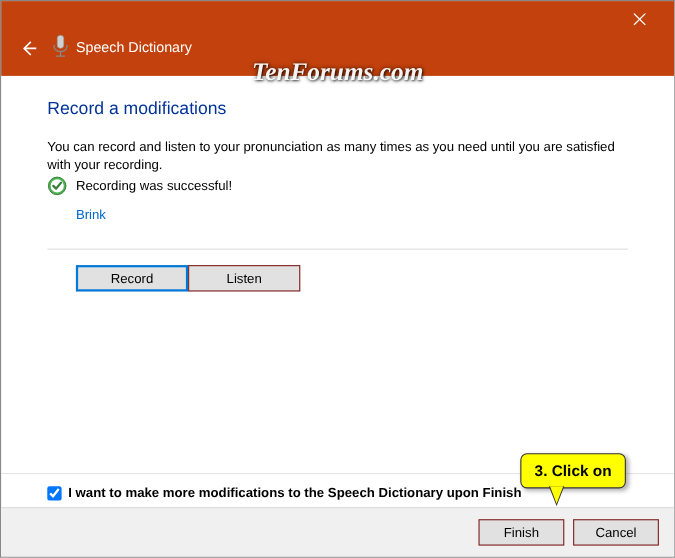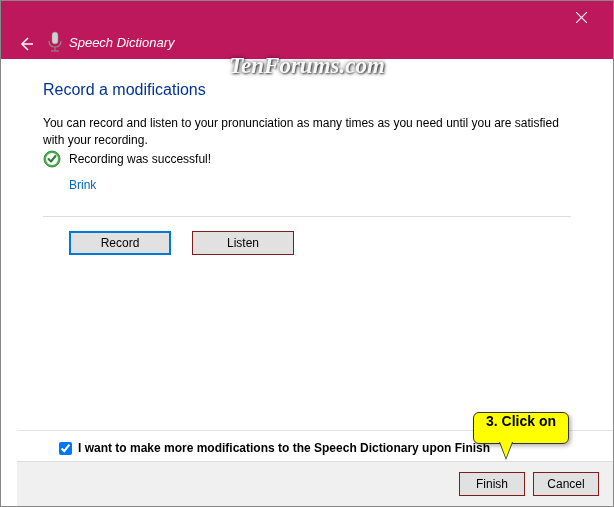--- a/index.html
+++ b/index.html
@@ -9,25 +9,24 @@
     font-family: "Segoe UI", Tahoma, sans-serif;
     font-size: 12px;
     background: #fff;
     width: 614px;
     height: 507px;
     overflow: hidden;
     position: relative;
     border: 1px solid #888;
   }
   .titlebar {
-    height: 58px;
-    background: #be185d;
+    height: 68px;
+    background: #c2410c;
     color: #fff;
     position: relative;
-    font-style: italic;
   }
   .close-btn {
     position: absolute;
     top: 2px;
     right: 10px;
     width: 44px;
     height: 28px;
     display: flex;
     align-items: center;
     justify-content: center;
@@ -97,39 +96,39 @@
     font-size: 12px;
     cursor: pointer;
   }
   .divider {
     border-top: 1px solid #ddd;
     margin: 4px 0 14px 0;
   }
   .btn-row {
     padding-left: 26px;
     display: flex;
-    gap: 21px;
+    gap: 0;
   }
   .win-btn {
     background: #e1e1e1;
     border: 1px solid #7f1d1d;
     font-size: 12px;
     font-family: inherit;
     height: 24px;
     width: 102px;
     cursor: pointer;
   }
   .win-btn.focused {
     border: 2px solid #0078d7;
     padding: 0;
   }
   .bottom-area {
     position: absolute;
     bottom: 0;
-    left: 16px;
+    left: 0;
     right: 0;
     border-radius: 24px;
   }
   .checkbox-row {
     padding: 0 42px 6px 42px;
     display: flex;
     align-items: center;
     border-top: 1px solid #e5e5e5;
     padding-top: 10px;
   }
@@ -142,21 +141,21 @@
   }
   .footer {
     background: #f0f0f0;
     border-top: 1px solid #ddd;
     padding: 10px 14px;
     display: flex;
     justify-content: flex-end;
     gap: 8px;
   }
   .footer .win-btn {
-    width: 66px;
+    width: 78px;
   }
   .watermark {
     position: absolute;
     top: 52px;
     left: 50%;
     transform: translateX(-50%);
     font-family: Georgia, "Times New Roman", serif;
     font-size: 23px;
     font-weight: bold;
     font-style: italic;
@@ -169,21 +168,21 @@
     position: absolute;
     right: 44px;
     bottom: 62px;
     width: 96px;
     height: 32px;
     background: #ffff00;
     border: 1px solid #333;
     border-radius: 6px;
     box-shadow: 2px 2px 4px rgba(0,0,0,0.3);
     display: flex;
-    align-items: flex-start;
+    align-items: center;
     justify-content: center;
     font-weight: bold;
     font-size: 14px;
     color: #000;
   }
   .callout-tail {
     position: absolute;
     right: 100px;
     bottom: 46px;
     width: 0; height: 0;

